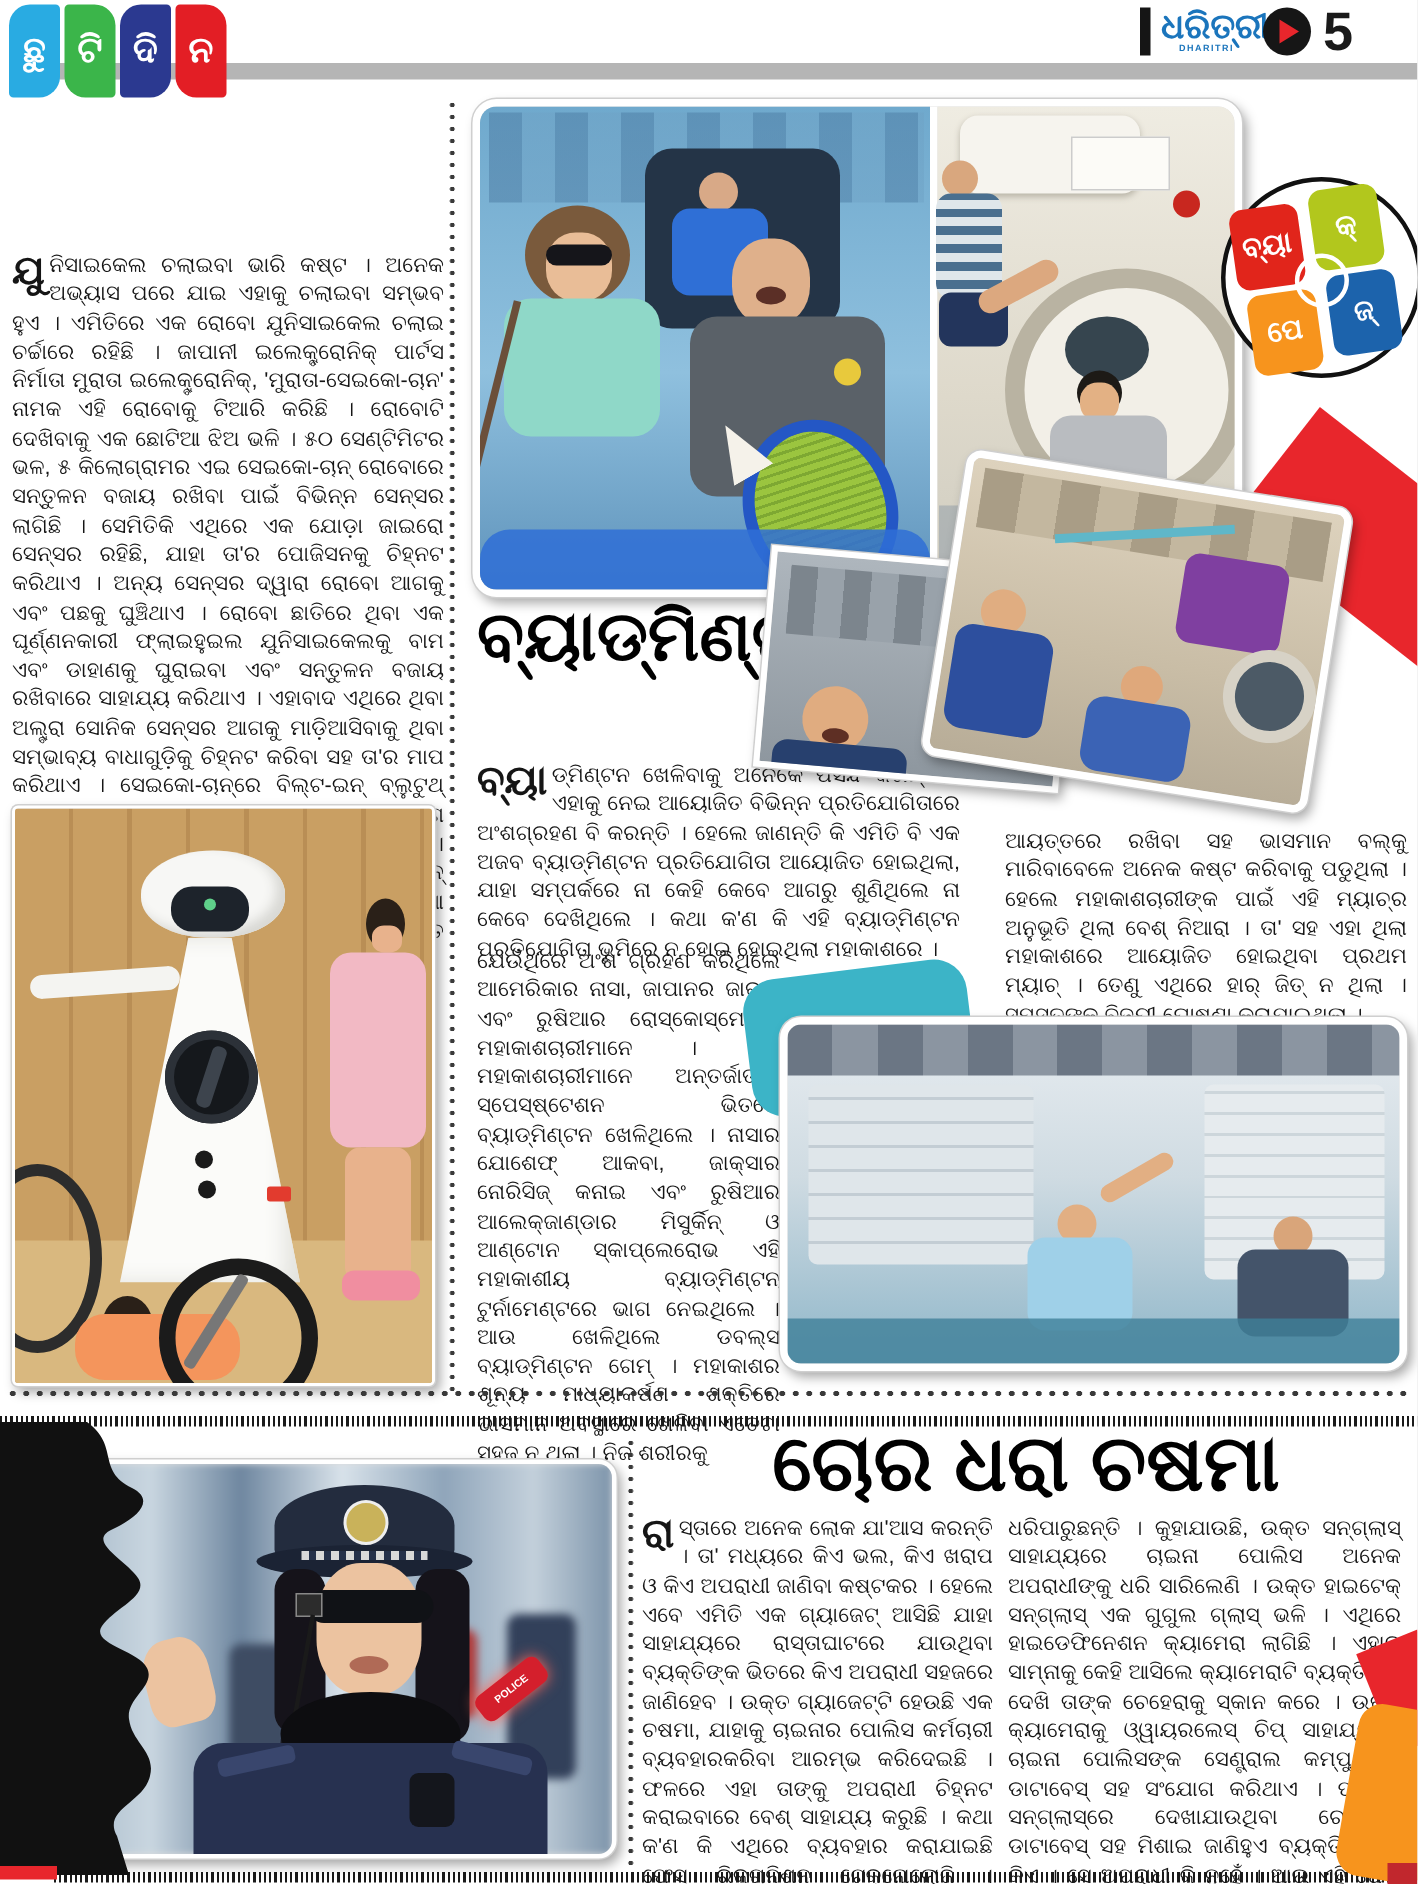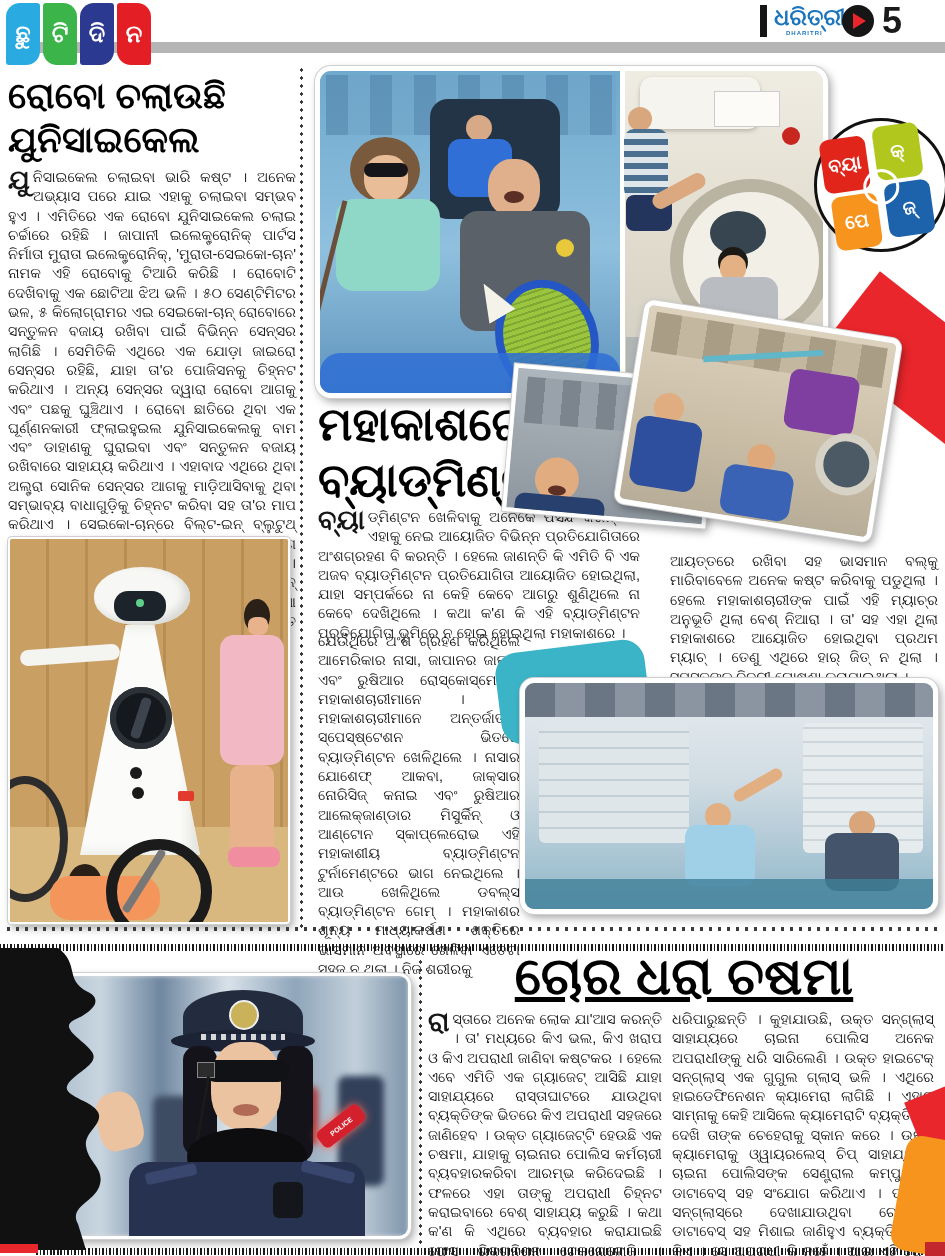--- a/index.html
+++ b/index.html
@@ -16,21 +16,21 @@
   .brand-name{left:774px;top:6px;font-size:23px;font-weight:bold;color:#1b75bc;line-height:22px;}
   .brand-sub{left:786px;top:30px;font-size:6px;letter-spacing:1px;color:#1b75bc;font-weight:bold;}
   .brand-mark{left:842px;top:5px;width:32px;height:32px;border-radius:50%;background:#161616;}
   .brand-mark .tri{position:absolute;left:11px;top:8px;width:0;height:0;border-left:13px solid #e8262c;
                    border-top:8px solid transparent;border-bottom:8px solid transparent;}
   .page-num{left:882px;top:0px;font-size:36px;font-weight:bold;color:#1a1a1a;}
   
   .headline{font-weight:bold;color:#000;letter-spacing:0px;}
   .h1{left:8px;top:74px;font-size:36px;line-height:44px;}
   .h2{left:318px;top:396px;font-size:46px;line-height:56px;}
-  .h3{left:428px;top:948px;width:512px;font-size:52px;line-height:56px;text-align:center;text-decoration:underline;}
+  .h3{left:428px;top:948px;width:512px;font-size:52px;line-height:56px;text-align:center;}
   .body-text{font-size:14.4px;line-height:19.3px;text-align:justify;color:#151515;}
   .dropcap{float:left;font-weight:bold;font-size:27px;line-height:24px;margin-right:3px;}
   
   .vdots{width:5px;background-image:radial-gradient(circle,#3a3a3a 1.5px,transparent 1.7px);
          background-size:5px 8px;background-repeat:repeat-y;z-index:2;}
   .hdots{height:6px;background-image:radial-gradient(circle,#3a3a3a 1.8px,transparent 2px);
          background-size:9px 6px;background-repeat:repeat-x;z-index:2;}
   .hatch{height:7px;background-image:repeating-linear-gradient(90deg,#1a1a1a 0 1.5px,transparent 1.5px 3.5px);z-index:2;}
   
   .photo{position:absolute;border:5px solid #fff;box-shadow:0 0 0 1px #cfcfcf,3px 4px 8px rgba(0,0,0,.35);
@@ -67,24 +67,20 @@
       <div class="tri"></div>
     </div>
   <div class="abs page-num">5</div>
 
   <div class="abs vdots" style="left:299px;top:66px;height:862px;"></div>
   <div class="abs hdots" style="left:4px;top:926px;width:936px;"></div>
   <div class="abs hatch" style="left:0px;top:944px;width:945px;"></div>
   <div class="abs hatch" style="left:36px;top:1248px;width:909px;"></div>
   <div class="abs vdots" style="left:418px;top:958px;height:290px;"></div>
 
-  <div class="abs headline h1">
-    <div>ରୋବୋ ଚଲାଉଛି</div>
-    <div>ଯୁନିସାଇକେଲ</div>
-  </div>
   <div class="abs body-text" style="left:8px;top:168px;width:288px;height:352px;">
     <span class="dropcap">ଯୁ</span><span>ନିସାଇକେଲ ଚଲାଇବା ଭାରି କଷ୍ଟ । ଅନେକ ଅଭ୍ୟାସ ପରେ ଯାଇ ଏହାକୁ ଚଲାଇବା ସମ୍ଭବ ହୁଏ । ଏମିତିରେ ଏକ ରୋବୋ ଯୁନିସାଇକେଲ ଚଲାଇ ଚର୍ଚ୍ଚାରେ ରହିଛି । ଜାପାନୀ ଇଲେକ୍ଟ୍ରୋନିକ୍ ପାର୍ଟସ ନିର୍ମାତା ମୁରାତା ଇଲେକ୍ଟ୍ରୋନିକ୍, 'ମୁରାତା-ସେଇକୋ-ଚାନ' ନାମକ ଏହି ରୋବୋକୁ ଟିଆରି କରିଛି । ରୋବୋଟି ଦେଖିବାକୁ ଏକ ଛୋଟିଆ ଝିଅ ଭଳି । ୫୦ ସେଣ୍ଟିମିଟର ଭଳ, ୫ କିଲୋଗ୍ରାମର ଏଇ ସେଇକୋ-ଚାନ୍ ରୋବୋରେ ସନ୍ତୁଳନ ବଜାୟ ରଖିବା ପାଇଁ ବିଭିନ୍ନ ସେନ୍ସର ଲାଗିଛି । ସେମିତିକି ଏଥିରେ ଏକ ଯୋଡ଼ା ଜାଇରୋ ସେନ୍ସର ରହିଛି, ଯାହା ତା'ର ପୋଜିସନକୁ ଚିହ୍ନଟ କରିଥାଏ ।  ଅନ୍ୟ ସେନ୍ସର ଦ୍ୱାରା ରୋବୋ ଆଗକୁ ଏବଂ ପଛକୁ ଘୁଞ୍ଚିଥାଏ । ରୋବୋ ଛାତିରେ ଥିବା ଏକ ଘୂର୍ଣ୍ଣନକାରୀ ଫ୍ଲାଇହୁଇଲ ଯୁନିସାଇକେଲକୁ ବାମ ଏବଂ ଡାହାଣକୁ ଘୁରାଇବା ଏବଂ ସନ୍ତୁଳନ ବଜାୟ ରଖିବାରେ ସାହାଯ୍ୟ କରିଥାଏ । ଏହାବାଦ ଏଥିରେ ଥିବା ଅଲ୍ଟ୍ରା ସୋନିକ ସେନ୍ସର ଆଗକୁ ମାଡ଼ିଆସିବାକୁ ଥିବା ସମ୍ଭାବ୍ୟ ବାଧାଗୁଡ଼ିକୁ ଚିହ୍ନଟ କରିବା ସହ ତା'ର ମାପ କରିଥାଏ । ସେଇକୋ-ଚାନ୍‌ରେ ବିଲ୍ଟ-ଇନ୍ ବ୍ଲୁଟୁଥ୍ କ୍ଷମତା ବି ଅଛି । ତା'ସହ ଏକ କ୍ୟାମେରା ସଂଯୋଗ ହୋଇଛି, ଯାହାକି ଲାଇଭ ଭିଡିଓ ପ୍ରସାରଣ କରେ । ଶିଗା ପ୍ରଦେଶରେ ଟିଆରି ହୋଇଥିବା ସେଇକୋ-ଚାନ୍ ଏମିତିରେ ତ ବହୁତ ସକ୍ରିୟ, ହେଲେ ଏହା ଖୁବ୍ ଲାଜକୁଆ । ସେ ଯୁନିସାଇକେଲ ଅଭ୍ୟାସ କରିବାକୁ ବହୁତ ଭଲପାଏ ।</span>
   </div>
 
   <div class="photo" style="left:8px;top:537px;width:278px;height:383px;border-width:2px;border-radius:4px;">
     <div class="fill" style="background:repeating-linear-gradient(90deg,#c99f63 0 36px,#b98e55 36px 39px);"></div>
     <div class="shape" style="left:0;bottom:0;width:100%;height:95px;background:#d9b87f;"></div>
     <div class="shape" style="left:-28px;bottom:20px;width:70px;height:110px;border-radius:50%;border:8px solid #2c2c2c;background:transparent;"></div>
 
     <div class="shape" style="right:18px;top:60px;width:26px;height:34px;border-radius:50%;background:#2a2018;"></div>
@@ -187,21 +183,20 @@
           <span>ପେ</span>
         </div>
       <div class="badge-tile" style="left:66px;top:64px;background:#1c63ac;">
           <span>ଜ୍</span>
         </div>
       <div style="position:absolute;left:46px;top:48px;width:30px;height:30px;border-radius:50%;border:3px solid #fff;background:transparent;"></div>
     </div>
   </div>
 
   <div class="abs headline h2">
-    <div>ମହାକାଶରେ</div>
     <div>ବ୍ୟାଡ୍‌ମିଣ୍ଟନ ଖେଳ</div>
   </div>
   <div class="abs body-text" style="left:318px;top:508px;width:322px;height:122px;">
     <span class="dropcap">ବ୍ୟା</span><span>ଡ୍‌ମିଣ୍ଟନ ଖେଳିବାକୁ ଅନେକେ ପସନ୍ଦ କରନ୍ତି । ଏହାକୁ ନେଇ ଆୟୋଜିତ ବିଭିନ୍ନ ପ୍ରତିଯୋଗିତାରେ ଅଂଶଗ୍ରହଣ ବି କରନ୍ତି । ହେଲେ ଜାଣନ୍ତି କି ଏମିତି ବି ଏକ ଅଜବ ବ୍ୟାଡ୍‌ମିଣ୍ଟନ ପ୍ରତିଯୋଗିତା ଆୟୋଜିତ ହୋଇଥିଲା, ଯାହା ସମ୍ପର୍କରେ ନା କେହି କେବେ ଆଗରୁ ଶୁଣିଥିଲେ ନା କେବେ ଦେଖିଥିଲେ । କଥା କ'ଣ କି ଏହି ବ୍ୟାଡ୍‌ମିଣ୍ଟନ ପ୍ରତିଯୋଗିତା ଭୂମିରେ ନ ହୋଇ ହୋଇଥିଲା ମହାକାଶରେ ।</span>
   </div>
   <div class="abs body-text" style="left:318px;top:632px;width:202px;height:296px;">ଯେଉଁଥିରେ ଅଂଶ ଗ୍ରହଣ କରିଥିଲେ ଆମେରିକାର ନାସା, ଜାପାନର ଜାକ୍ସା ଏବଂ ରୁଷିଆର ରୋସ୍କୋସ୍ମୋସ୍‌ର ମହାକାଶଚାରୀମାନେ । ଏହି ମହାକାଶଚାରୀମାନେ ଅନ୍ତର୍ଜାତୀୟ ସ୍ପେସ୍‌ଷ୍ଟେଶନ ଭିତରେ ବ୍ୟାଡ୍‌ମିଣ୍ଟନ ଖେଳିଥିଲେ । ନାସାର ଯୋଶେଫ୍ ଆକବା, ଜାକ୍ସାର ନୋରିସିଜ୍ କନାଇ ଏବଂ ରୁଷିଆର ଆଲେକ୍ଜାଣ୍ଡାର ମିସୁର୍କିନ୍ ଓ ଆଣ୍ଟୋନ ସ୍କାପ୍ଲେରୋଭ ଏହି ମହାକାଶୀୟ ବ୍ୟାଡ୍‌ମିଣ୍ଟନ୍ ଟୁର୍ନାମେଣ୍ଟରେ ଭାଗ ନେଇଥିଲେ । ଆଉ ଖେଳିଥିଲେ ଡବଲ୍ସ ବ୍ୟାଡ୍‌ମିଣ୍ଟନ ଗେମ୍ । ମହାକାଶର ଶୂନ୍ୟ ମାଧ୍ୟାକର୍ଷଣ ଶକ୍ତିରେ ଭାସମାନ ଅବସ୍ଥାରେ ଖେଳିବା ଏତେଟା ସହଜ ନ ଥିଲା । ନିଜ ଶରୀରକୁ</div>
   <div class="abs body-text" style="left:670px;top:552px;width:268px;height:128px;">ଆୟତ୍ତରେ ରଖିବା ସହ ଭାସମାନ ବଲ୍‌କୁ ମାରିବାବେଳେ ଅନେକ କଷ୍ଟ କରିବାକୁ ପଡୁଥିଲା । ହେଲେ ମହାକାଶଚାରୀଙ୍କ ପାଇଁ ଏହି ମ୍ୟାଚ୍‌ର ଅନୁଭୂତି ଥିଲା ବେଶ୍ ନିଆରା । ତା' ସହ ଏହା ଥିଲା ମହାକାଶରେ ଆୟୋଜିତ ହୋଇଥିବା ପ୍ରଥମ ମ୍ୟାଚ୍ । ତେଣୁ ଏଥିରେ ହାର୍ ଜିତ୍ ନ ଥିଲା । ସମସ୍ତଙ୍କୁ ବିଜୟୀ ଘୋଷଣା କରାଯାଇଥିଲା ।</div>
 
   <div class="shape" style="left:498px;top:646px;width:150px;height:92px;border-radius:22px;background:#3cb4c7;transform:rotate(-7deg);z-index:2;position:absolute;"></div>
   <div class="photo" style="left:520px;top:678px;width:408px;height:226px;border-radius:14px;z-index:3;">

